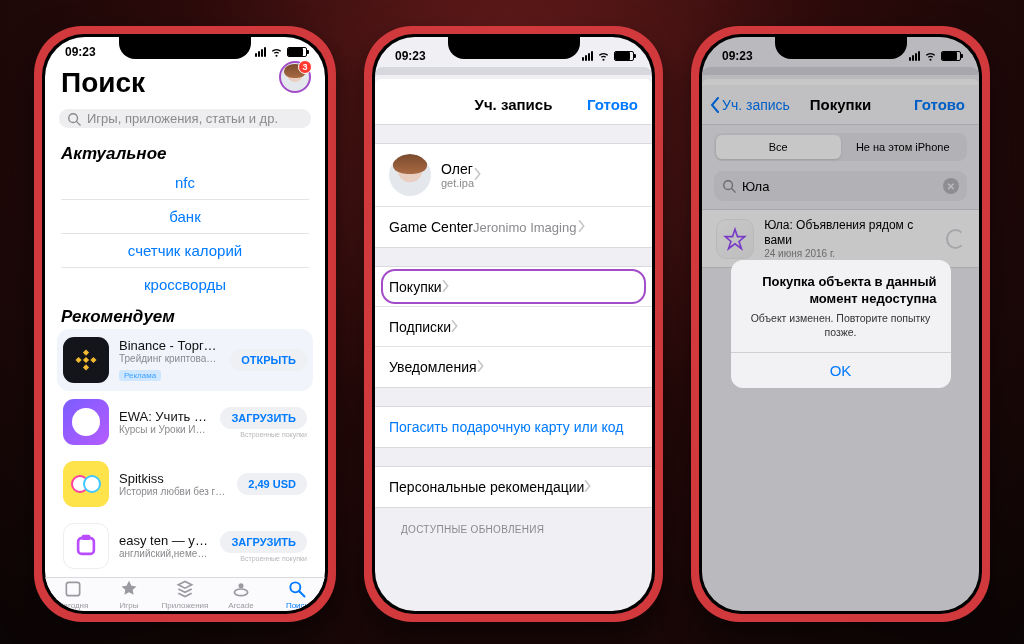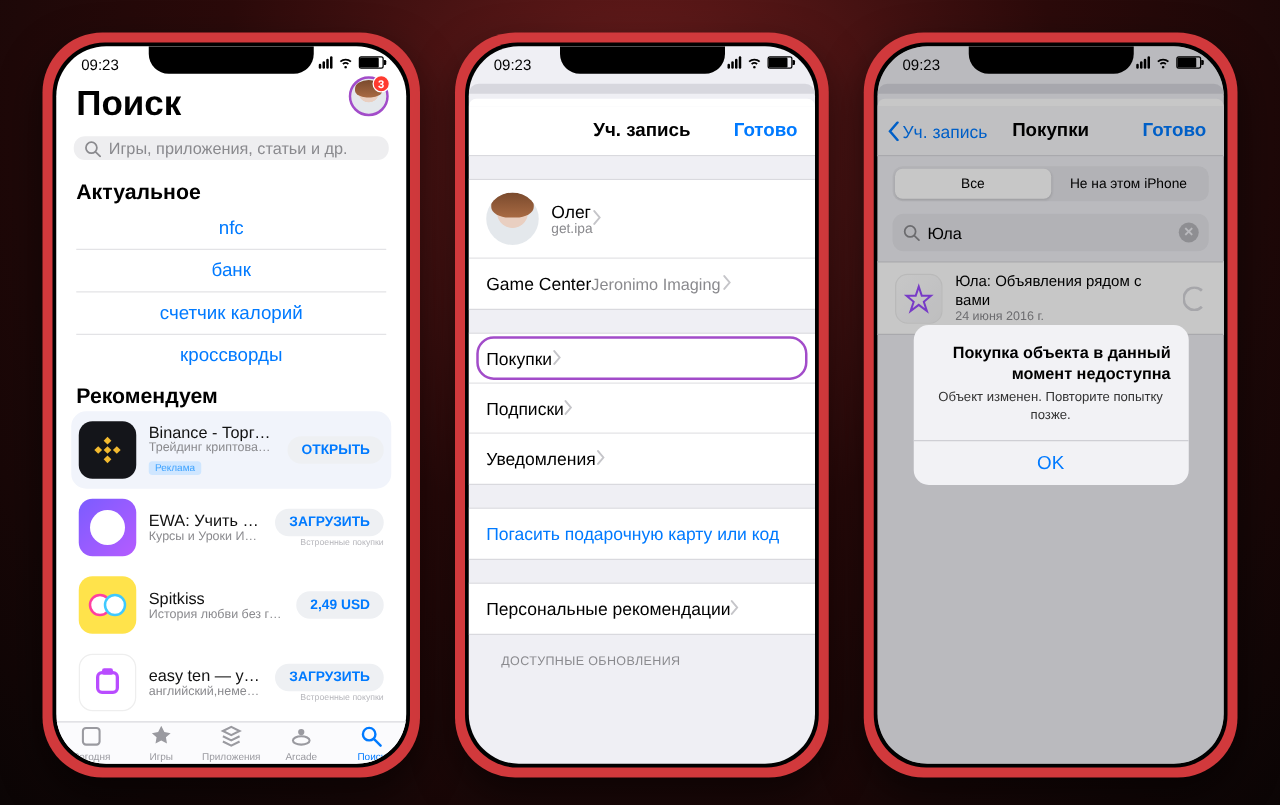--- a/index.html
+++ b/index.html
@@ -6,39 +6,39 @@
   body { background: radial-gradient(circle at 50% 15%, #6b1d1d 0%, #2b0a0a 45%, #0b0505 100%); width:1024px; height:644px; overflow:hidden; }
   .stage { display:flex; gap:28px; justify-content:center; align-items:flex-start; padding:26px 34px; }
 
   .phone { width:302px; height:596px; border-radius:48px; background:#d1393c; padding:8px; box-shadow: 0 14px 32px rgba(0,0,0,.55); position:relative; }
   .phone-inner { width:100%; height:100%; border-radius:42px; background:#000; padding:3px; }
   .screen { width:100%; height:100%; border-radius:40px; background:#fff; overflow:hidden; position:relative; display:flex; flex-direction:column; }
   .screen.gray { background:#efeff4; }
 
   .notch { position:absolute; top:0; left:50%; transform:translateX(-50%); width:132px; height:22px; background:#000; border-bottom-left-radius:16px; border-bottom-right-radius:16px; z-index:50; }
 
-  .status { display:flex; justify-content:space-between; align-items:flex-start; padding:8px 18px 0 20px; height:30px; font-size:12px; font-weight:400; z-index:10; position:relative;}
+  .status { display:flex; justify-content:space-between; align-items:center; padding:8px 18px 0 20px; height:30px; font-size:12px; font-weight:700; z-index:10; position:relative;}
   .status .right { display:flex; align-items:center; gap:4px; }
   .bars { display:inline-flex; align-items:flex-end; gap:1px; }
   .bars i { width:2px; background:#000; display:inline-block; border-radius:1px; }
   .bars i:nth-child(1){height:4px}.bars i:nth-child(2){height:6px}.bars i:nth-child(3){height:8px}.bars i:nth-child(4){height:10px}
   .wifi { width:13px; height:10px; position:relative; }
   .wifi svg { display:block; }
   .battery { width:20px; height:10px; border:1px solid #000; border-radius:2px; position:relative; }
   .battery::after { content:""; position:absolute; right:-3px; top:2px; width:2px; height:4px; background:#000; border-radius:0 1px 1px 0; }
   .battery i { display:block; height:100%; width:85%; background:#000; border-radius:1px; }
 
   
   .header1 { padding:8px 16px 4px; position:relative; }
   .header1 h1 { font-size:28px; font-weight:700; }
   .avatar { position:absolute; right:14px; top:2px; width:32px; height:32px; border-radius:50%; border:2px solid #a24cc9; background: radial-gradient(circle at 50% 38%, #e9cfc1 36%, #e4e8ec 38%); display:flex; align-items:center; justify-content:center; }
   .avatar .hair { width:22px; height:14px; background:linear-gradient(#7a4a2d,#a86a43); border-radius:50% 50% 42% 42%; margin-top:-12px; }
   .avatar-badge { position:absolute; top:-3px; right:-3px; width:14px; height:14px; background:#ff3b30; color:#fff; font-size:9px; font-weight:700; border-radius:50%; display:flex; align-items:center; justify-content:center; border:1.5px solid #fff; }
   .searchbox { margin:6px 14px 10px; background:#eeeef0; border-radius:9px; height:30px; display:flex; align-items:center; padding:0 8px; color:#8a8a8e; font-size:13px; gap:6px;}
-  .section-title { font-size:17px; font-weight:700; padding:6px 16px 2px; }
+  .section-title { font-size:17px; font-weight:700; padding:6px 16px 2px;font-style:italic; }
   .linklist { padding:0 16px;text-align:center; }
   .linklist .row { color:#007aff; font-size:15px; padding:8px 0; border-bottom:.5px solid #e3e3e6; }
   .linklist .row:last-child { border-bottom:none; }
 
   .applist { padding:0 12px; }
   .appcard { display:flex; align-items:center; gap:10px; padding:8px 6px; border-radius:12px; }
   .appcard.sp { background:#f1f4fb; }
   .appicon { width:46px; height:46px; border-radius:11px; flex:0 0 auto; }
   .ic-binance { background:#14151a; display:flex; align-items:center; justify-content:center; }
   .ic-binance svg { width:28px; height:28px; }

